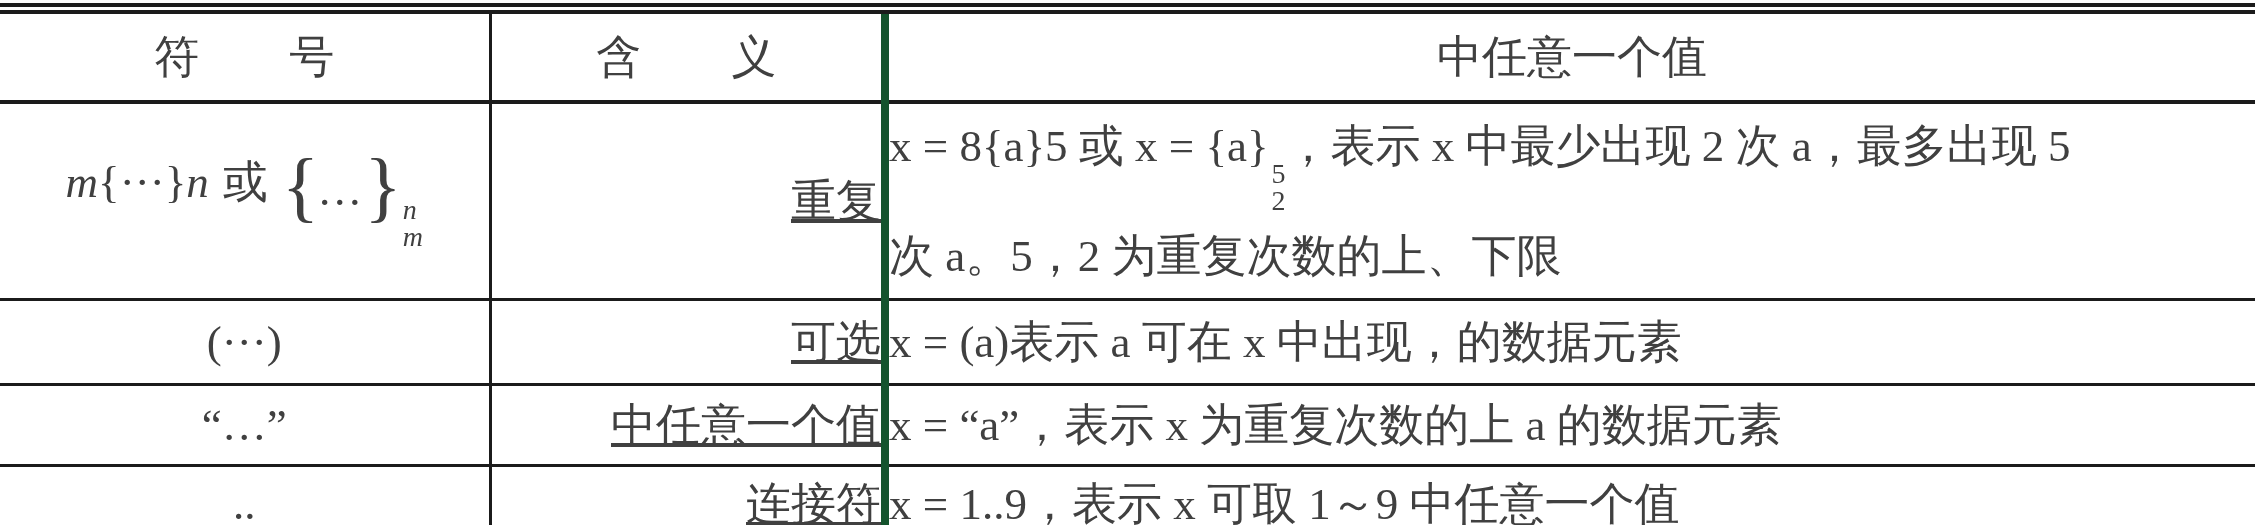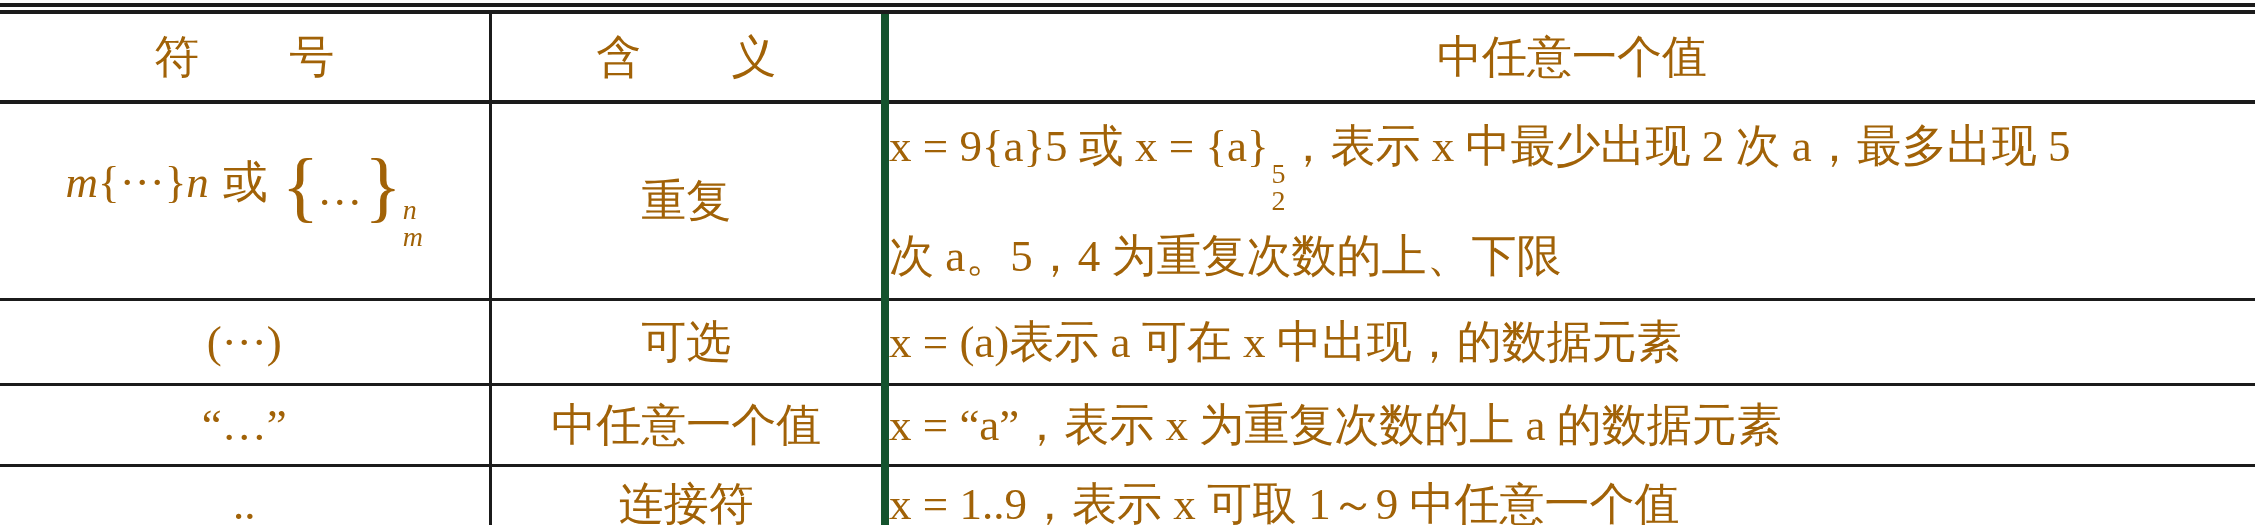--- a/index.html
+++ b/index.html
@@ -20,35 +20,35 @@
     border-collapse: collapse;
     table-layout: fixed;
     width: 2255px;
     margin-top: 3px;
     border-top: 11px double #1b1b1b;
     border-bottom: 11px double #1b1b1b;
   }
   table.nt th, table.nt td {
     font-weight: normal;
     font-size: 45px;
-    color: #a16207;
+    color: #404040;
     vertical-align: middle;
     padding: 0;
     overflow: hidden;
   }
   
   table.nt thead th { border-bottom: 4px solid #1b1b1b; height: 86px; }
   table.nt tbody td { border-top: 3px solid #1b1b1b; }
   
   .c1 { border-right: 3px solid #1b1b1b; }
   .c2 { border-right: 8px solid #14532d; }
   
   thead th { text-align: center; }
   td.c1 { text-align: center; padding-left: 85px; }
-  td.c2 { text-align: center; padding-left: 42px; }
+  td.c2 { text-align: right; padding-left: 42px; text-decoration: underline; }
   td.c3 { text-align: left; padding-left: 22px; padding-right: 16px; }
   tr.r1 td { height: 168px; }
   tr.r2 td { height: 82px; }
   tr.r3 td { height: 78px; }
   tr.r4 td { height: 73px; }
   .example-multiline { line-height: 84px; }
   
   .math { font-style: italic; }
   .upright { font-style: normal; }
   .or-word { font-style: normal; margin: 0 14px; }
@@ -96,24 +96,24 @@
     <tbody>
       <tr class="r1">
         <td class="c1">
           <span class="math"><span>m</span><span class="upright">{···}</span><span>n</span><span class="or-word">或</span><span class="tall-brace">{</span><span class="low-dots">…</span><span class="tall-brace">}</span><span class="stack stack-italic">
                 <span>n</span>
                 <span>m</span>
               </span></span>
         </td>
         <td class="c2">重复</td>
         <td class="c3 example-multiline">
-          <span>x = 9{a}5 或 x = {a}</span><span class="stack stack-num">
+          <span>x = 8{a}5 或 x = {a}</span><span class="stack stack-num">
               <span>5</span>
               <span>2</span>
-            </span><span>，表示 x 中最少出现 2 次 a，最多出现 5</span><br><span>次 a。5，4 为重复次数的上、下限</span>
+            </span><span>，表示 x 中最少出现 2 次 a，最多出现 5</span><br><span>次 a。5，2 为重复次数的上、下限</span>
         </td>
       </tr>
       <tr class="r2">
         <td class="c1">(···)</td>
         <td class="c2">可选</td>
         <td class="c3">x = (a)表示 a 可在 x 中出现，的数据元素</td>
       </tr>
       <tr class="r3">
         <td class="c1">“…”</td>
         <td class="c2">中任意一个值</td>

